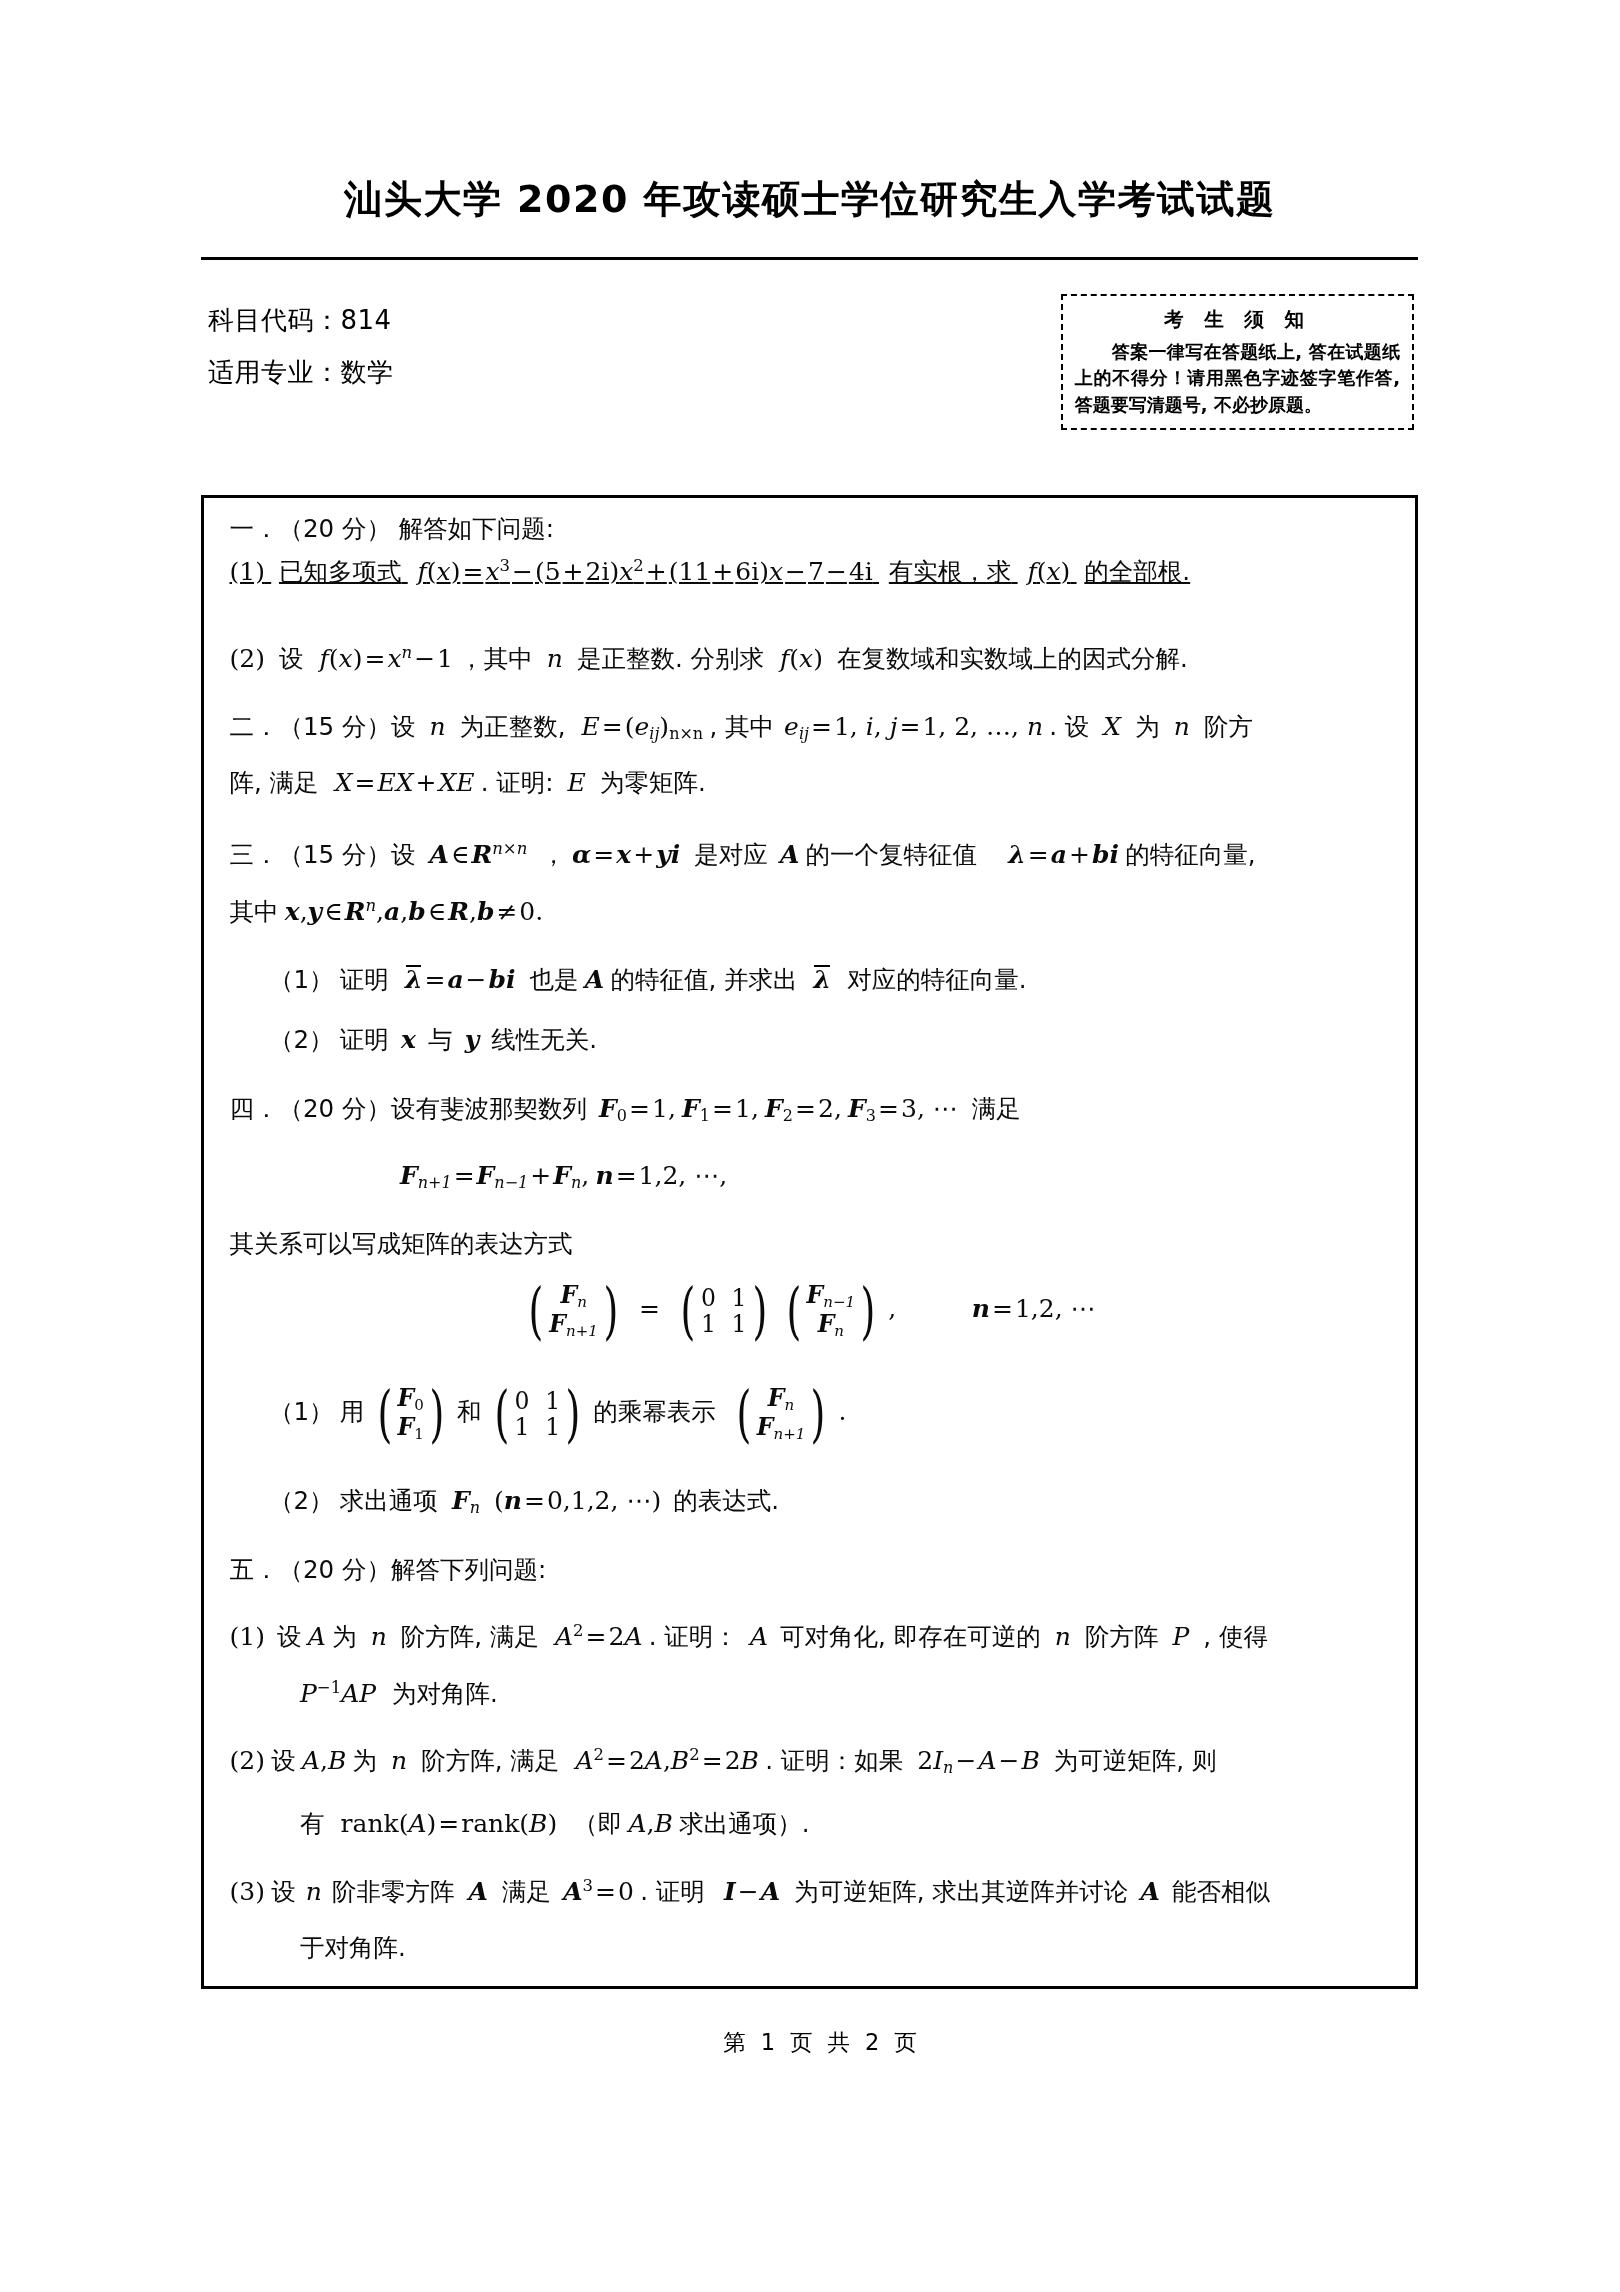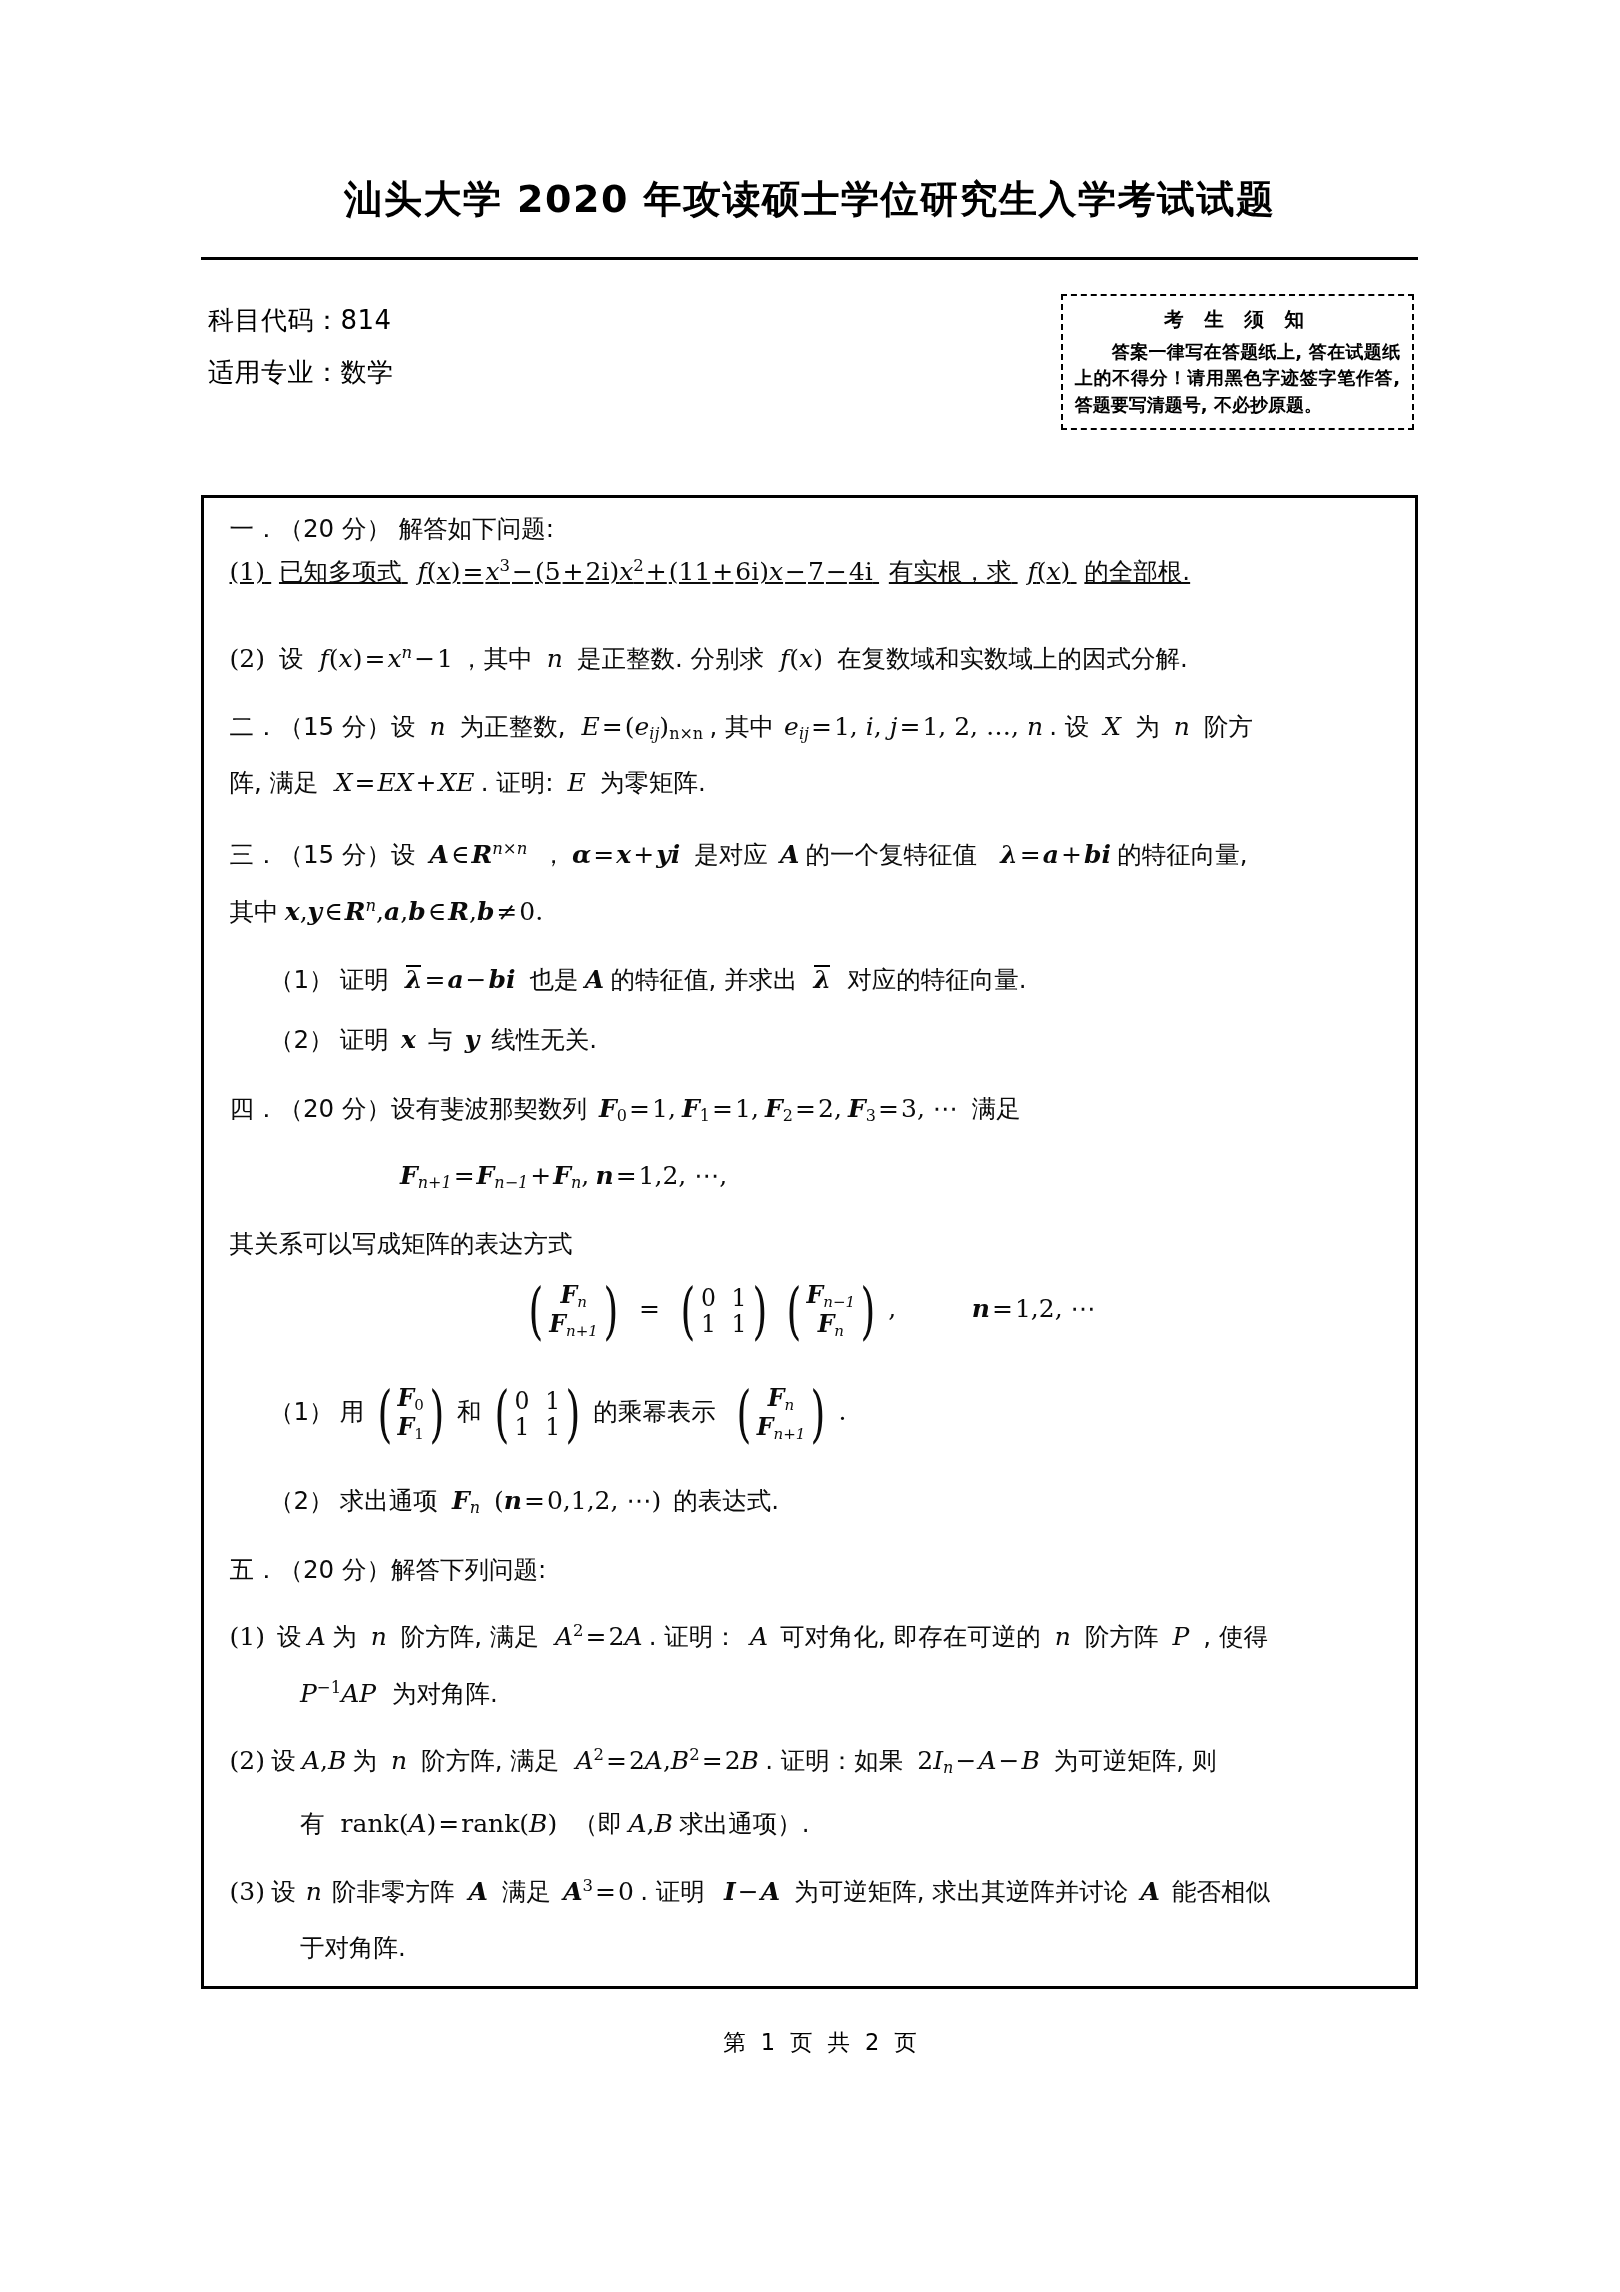--- a/index.html
+++ b/index.html
@@ -243,21 +243,21 @@
       </div>
 
       <div class="row" style="top:343px;">
         <span class="cjk">三．（15 分）设</span>
         <span style="margin:0 7.8px"><span class="mbi">A</span><span class="mo">∈</span><span class="mbi">R</span><sup class="e">n×n</sup></span>
         <span class="cjk">，</span>
         <span><span class="mbi">α</span><span class="mo">=</span><span class="mbi">x</span><span class="mo">+</span><span class="mbi">y</span><span class="mbi">i</span></span>
         <span class="cjk" style="margin-left:7.8px">是对应</span>
         <span class="mbi" style="margin-left:5.9px">A</span>
         <span class="cjk">的一个复特征值</span>
-        <span style="margin-left:17px"><span class="mbi">λ</span><span class="mo">=</span><span class="mbi">a</span><span class="mo">+</span><span class="mbi">b</span><span class="mbi">i</span></span>
+        <span style="margin-left:25px"><span class="mbi">λ</span><span class="mo">=</span><span class="mbi">a</span><span class="mo">+</span><span class="mbi">b</span><span class="mbi">i</span></span>
         <span class="cjk">的特征向量,</span>
       </div>
 
       <div class="row" style="top:400px;">
         <span class="cjk">其中</span>
         <span><span class="mbi">x</span><span class="mn">,</span><span class="mbi">y</span><span class="mo">∈</span><span class="mbi">R</span><sup class="e">n</sup><span class="mn">,</span><span class="mbi">a</span><span class="mn">,</span><span class="mbi">b</span><span class="mo">∈</span><span class="mbi">R</span><span class="mn">,</span><span class="mbi">b</span><span class="mo">≠</span><span class="mn">0.</span></span>
       </div>
 
       <div class="row indent1" style="top:469px;">
         <span class="cjk">（1）</span>

